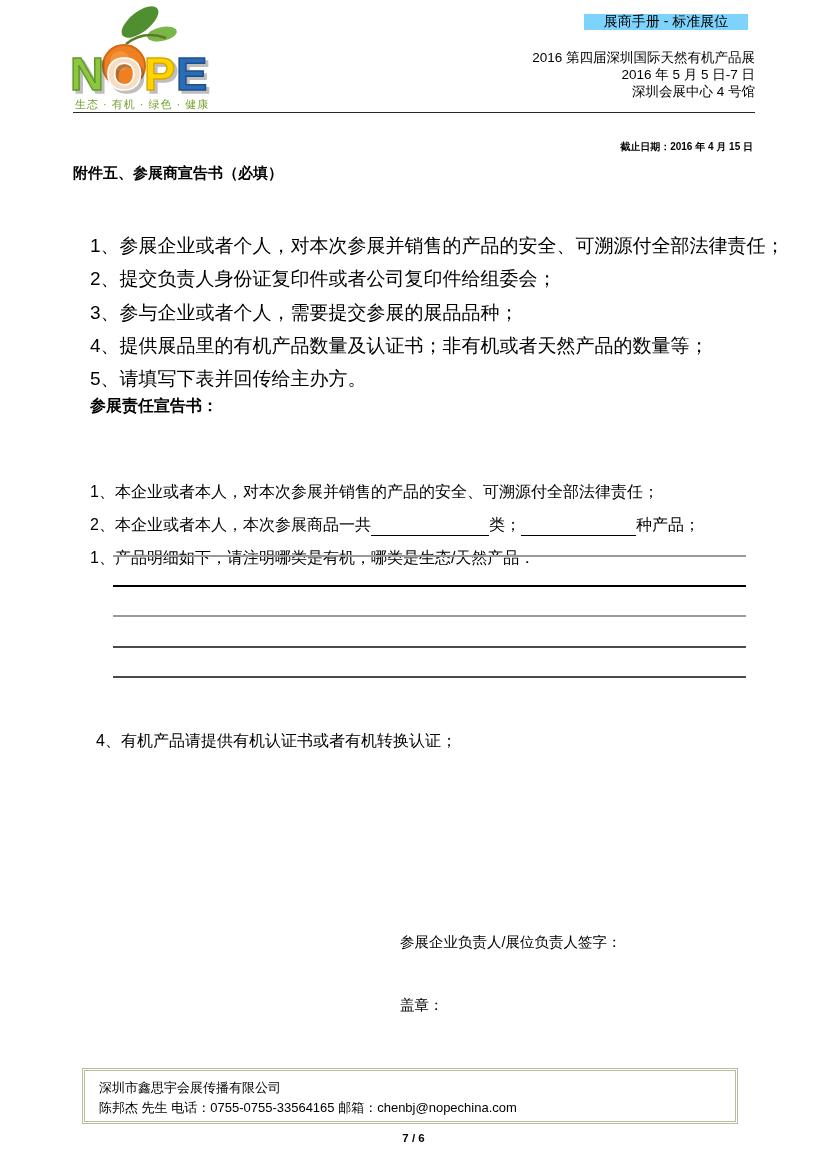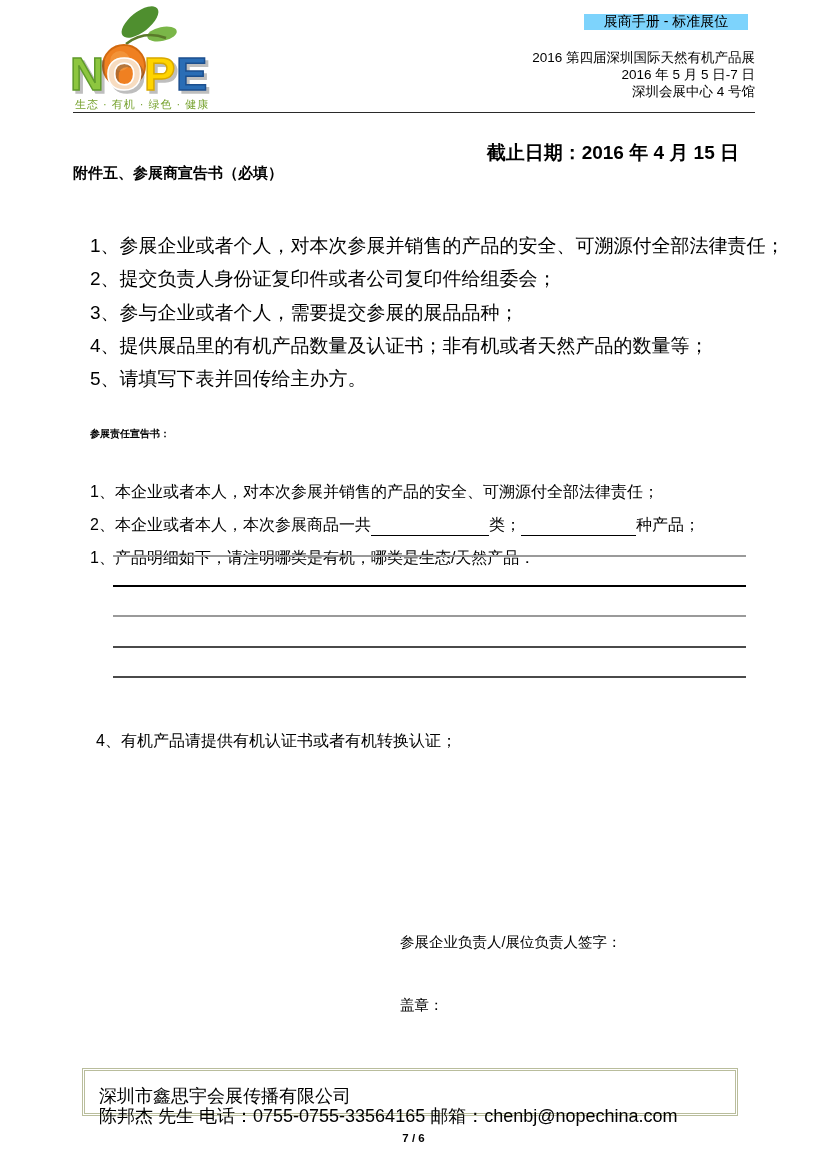--- a/index.html
+++ b/index.html
@@ -27,54 +27,54 @@
   .header-info {
     position:absolute; left:380px; top:49px; width:375px;
     text-align:right; font-size:13.5px; line-height:17px; white-space:nowrap;
   }
   
   .doc-title {
     position:absolute; left:73px; top:140px;
     font-size:15px; font-weight:bold; white-space:nowrap;margin-top:24px;
   }
   .deadline {
-    position:absolute; right:88px; top:140px;
-    font-size:19px; font-weight:bold; white-space:nowrap;
+    position:absolute; right:74px; top:140px;
+    font-size:10px; font-weight:bold; white-space:nowrap;
   }
   
   .intro-heading {
     position:absolute; left:90px; top:198px;
     font-size:14.5px; font-weight:bold; white-space:nowrap;
   }
   .list1 { position:absolute; left:90px; top:229px; width:665px; }
   .list1 .li { font-size:19px; line-height:33.3px; white-space:nowrap; }
   .sec2-heading {
-    position:absolute; left:90px; top:427px;
-    font-size:10px; font-weight:bold; white-space:nowrap;
+    position:absolute; left:90px; top:396px;
+    font-size:16px; font-weight:bold; white-space:nowrap;
   }
   .sec2-item { position:absolute; left:90px; font-size:16px; white-space:nowrap;margin-top:36px; }
   .blank-inline {
     display:inline-block; height:15px; vertical-align:bottom;
     border-bottom:1px solid #000;
   }
   .fill-lines { position:absolute; left:113px; top:540px; width:633px; }
   .fill-line { position:absolute; left:0; width:633px; }
   .fill-line.l1 { top:15px;  height:2px; background:#9a9a9a; }
   .fill-line.l2 { top:45px;  height:2px; background:#000000; }
   .fill-line.l3 { top:75px;  height:2px; background:#9a9a9a; }
   .fill-line.l4 { top:106px; height:1.5px; background:#4a4a4a; }
   .fill-line.l5 { top:136px; height:1.5px; background:#4a4a4a; }
   
   .sign-label { position:absolute; left:400px; top:933px; font-size:14.5px; white-space:nowrap; }
   .stamp-label { position:absolute; left:400px; top:996px; font-size:14.5px; white-space:nowrap; }
   
   .footer-box {
-    position:absolute; left:82px; top:1068px; width:656px; height:48px;
+    position:absolute; left:82px; top:1068px; width:656px; height:56px;
     border:3px double #b9bd9c; background:#fff;
-    padding:15px 14px; font-size:18px; line-height:20px; white-space:nowrap;
+    padding:7px 14px; font-size:13px; line-height:20px; white-space:nowrap;
   }
   .page-number {
     position:absolute; left:0; top:1132px; width:100%;
     text-align:center; font-size:11.5px; font-weight:bold;
   }
 </style>
 </head>
 <body>
 
 <div class="page">

